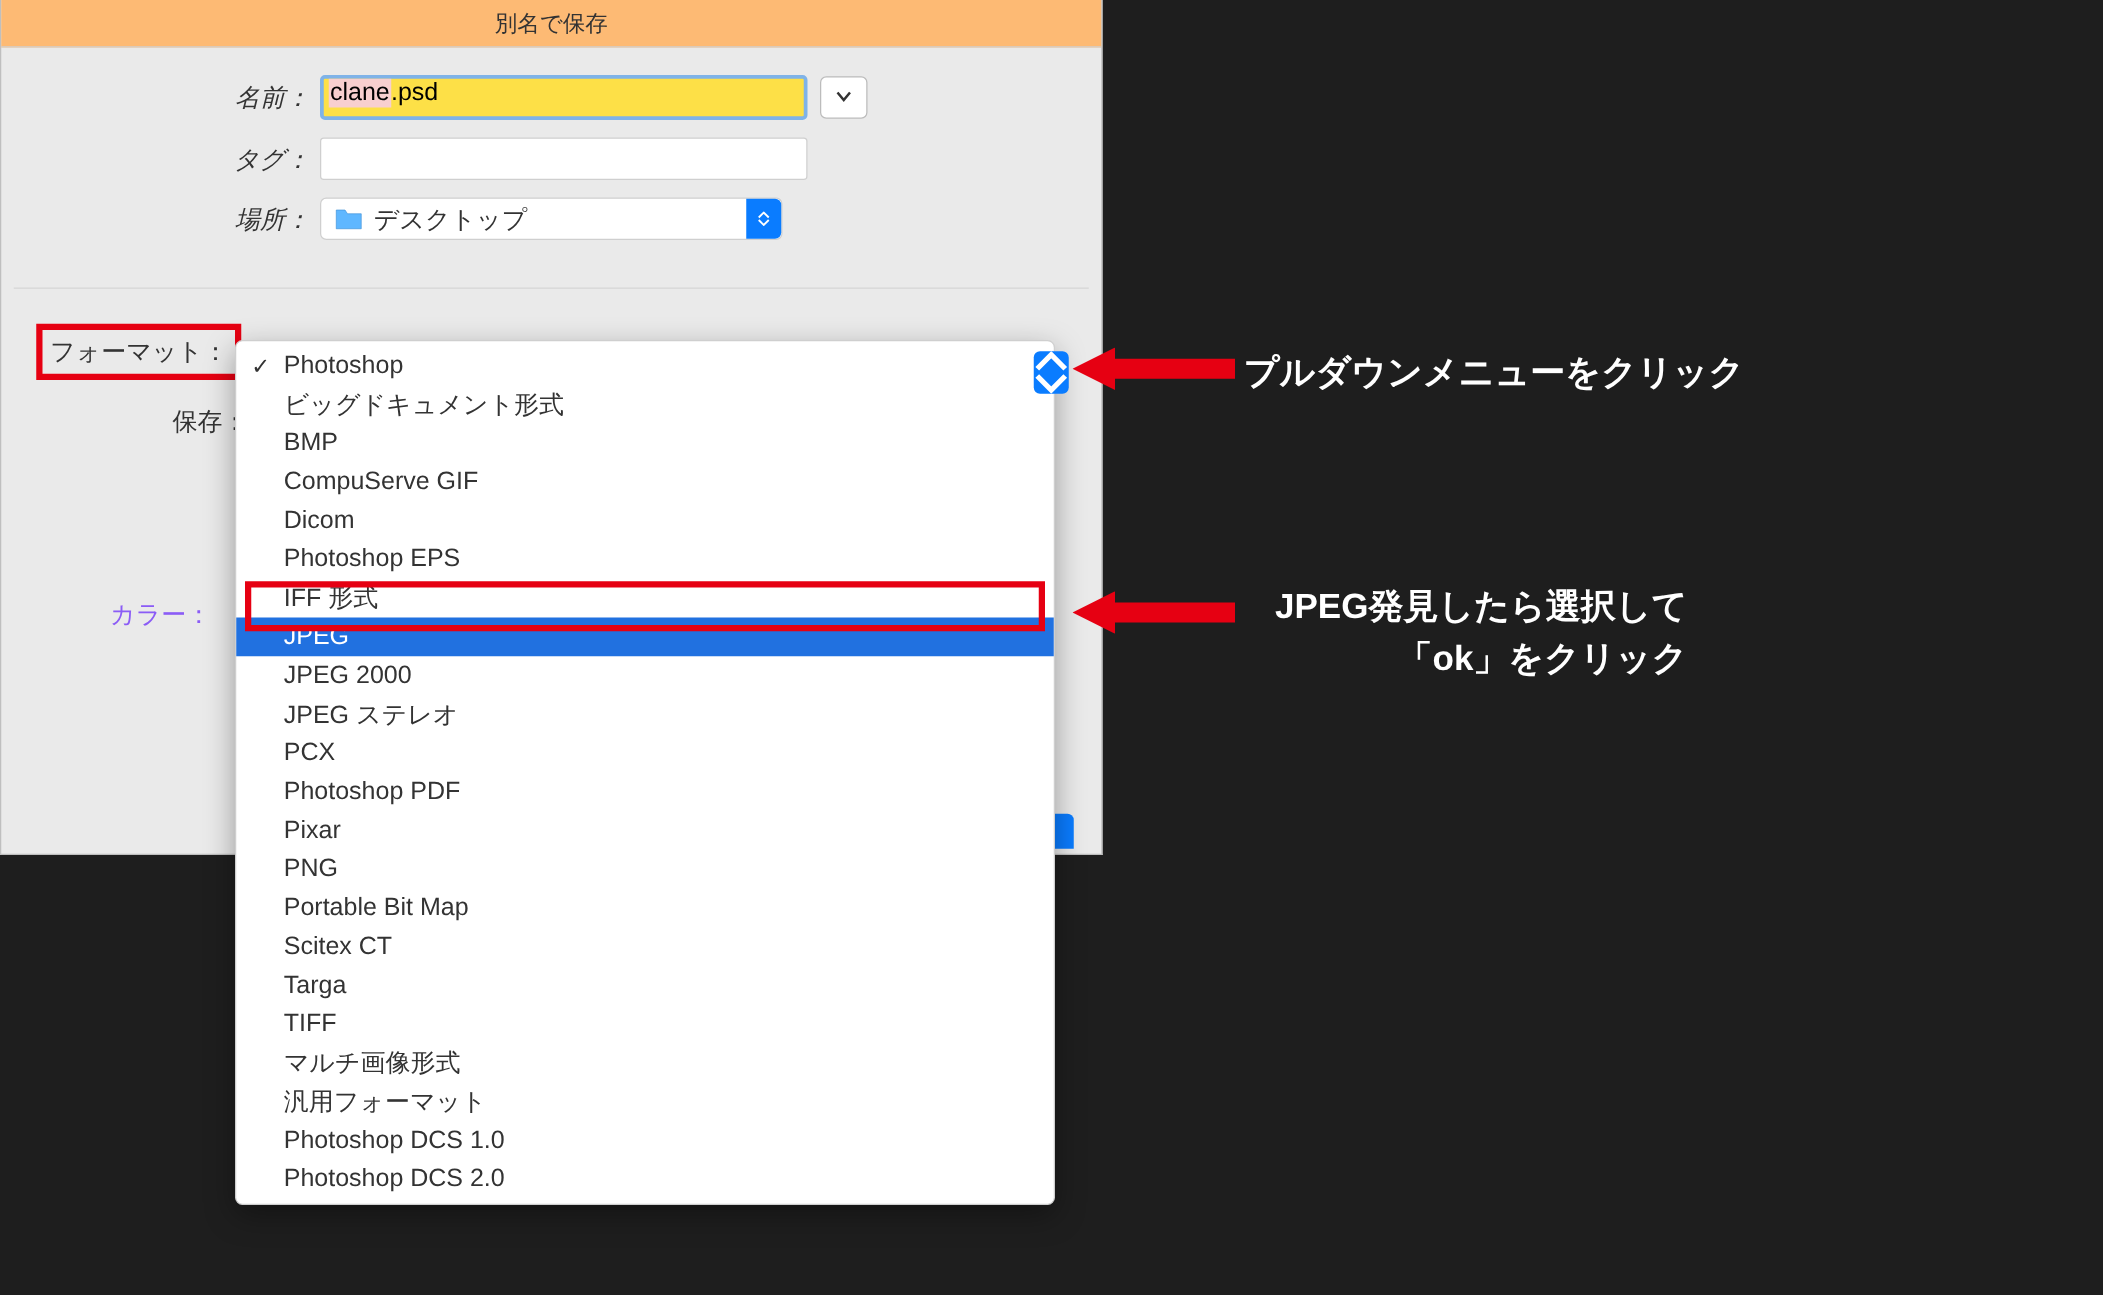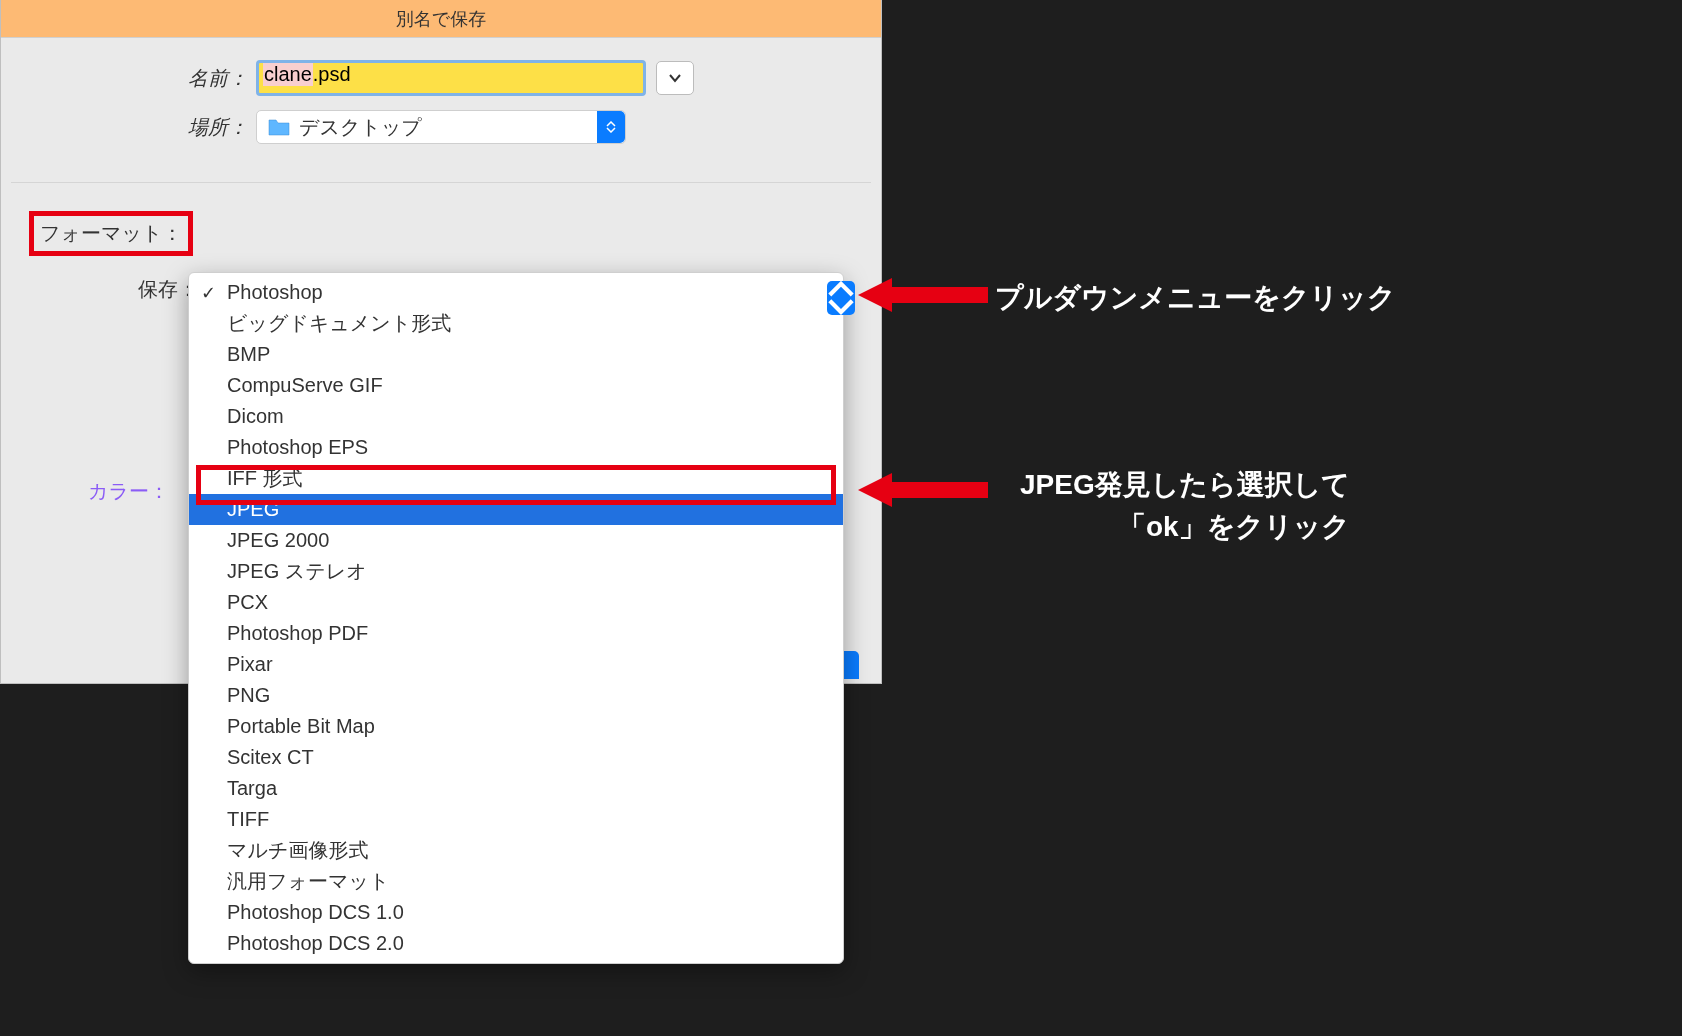--- a/index.html
+++ b/index.html
@@ -244,20 +244,24 @@
       </div>
       <div class="expand-btn">
         <span>
           <svg viewBox="0 0 14 10">
               <polyline points="2,2 7,8 12,2" fill="none" stroke="#333" stroke-width="2"></polyline>
             </svg>
         </span>
       </div>
     </div>
 
+    <div class="field-row">
+      <div class="lbl">タグ：</div>
+      <div class="tags-input"></div>
+    </div>
 
     <div class="field-row">
       <div class="lbl">場所：</div>
       <div class="loc-select">
         <span class="folder-icon">
           <svg viewBox="0 0 24 20">
               <path d="M2 3 h7 l2 3 h11 v12 h-20 z" fill="#5fb7ff" stroke="#3a8dd6" stroke-width="0.5"></path>
             </svg>
         </span>
         <span class="loc-text">デスクトップ</span>

